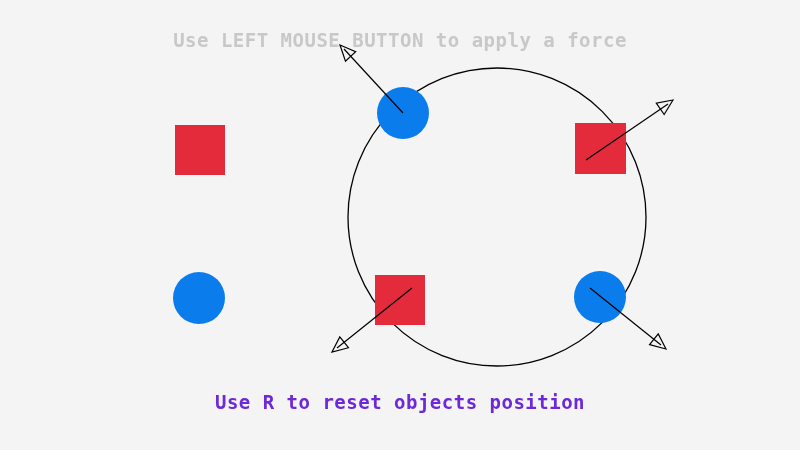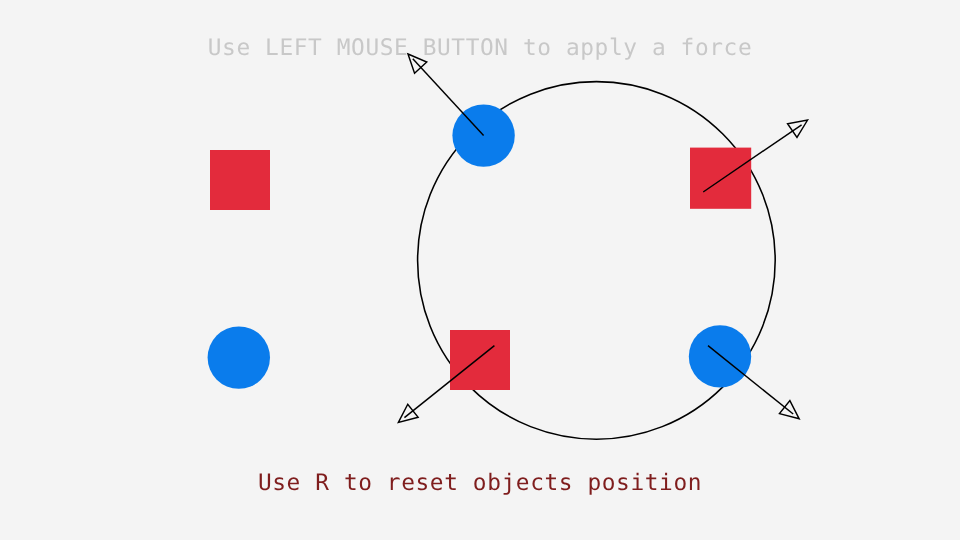--- a/index.html
+++ b/index.html
@@ -41,21 +41,21 @@
   }
   #hint-bottom {
     top: 391px;
     font-size: 19px;
     color: #7d7d7d;
   }
 </style>
 </head>
 <body>
 
-<div id="stage" style="width: 800px; height: 450px; background: rgb(244, 244, 244);">
+<div id="stage" style="width: 800px; height: 450px; background: rgb(244, 244, 244); font-weight: bold;">
 
   <svg id="scene-svg" viewBox="0 0 800 450" xmlns="http://www.w3.org/2000/svg">
 
     <circle class="ring" id="ring" fill="none" cx="497" cy="217" r="149" stroke="#000000" stroke-width="1.3"></circle>
 
     <g id="vectors"></g>
 
     <g id="bodies">
         <rect x="175" y="125" width="50" height="50" fill="#e32b3c"></rect>
         <circle cx="403" cy="113" r="26" fill="#0a7cec"></circle>
@@ -80,14 +80,14 @@
         </g>
         <g>
           <line x1="590" y1="288" x2="661" y2="345" stroke="#000000" stroke-width="1.2"></line>
           <polygon points="666,349 649.5554999982337,344.68973090261085 658.2335197878675,333.8777718204441" fill="none" stroke="#000000" stroke-width="1.2" stroke-linejoin="miter"></polygon>
         </g>
       </g>
   </svg>
 
   <div class="hint-text" id="hint-top" style="color: rgb(200, 200, 200); font-size: 19px;">Use LEFT MOUSE BUTTON to apply a force</div>
 
-  <div class="hint-text" id="hint-bottom" style="color: #7f1d1d; font-size: 19px;">Use R to reset objects position</div>
+  <div class="hint-text" id="hint-bottom" style="color: #6d28d9; font-size: 19px;">Use R to reset objects position</div>
 </div>
 
 </body></html>

